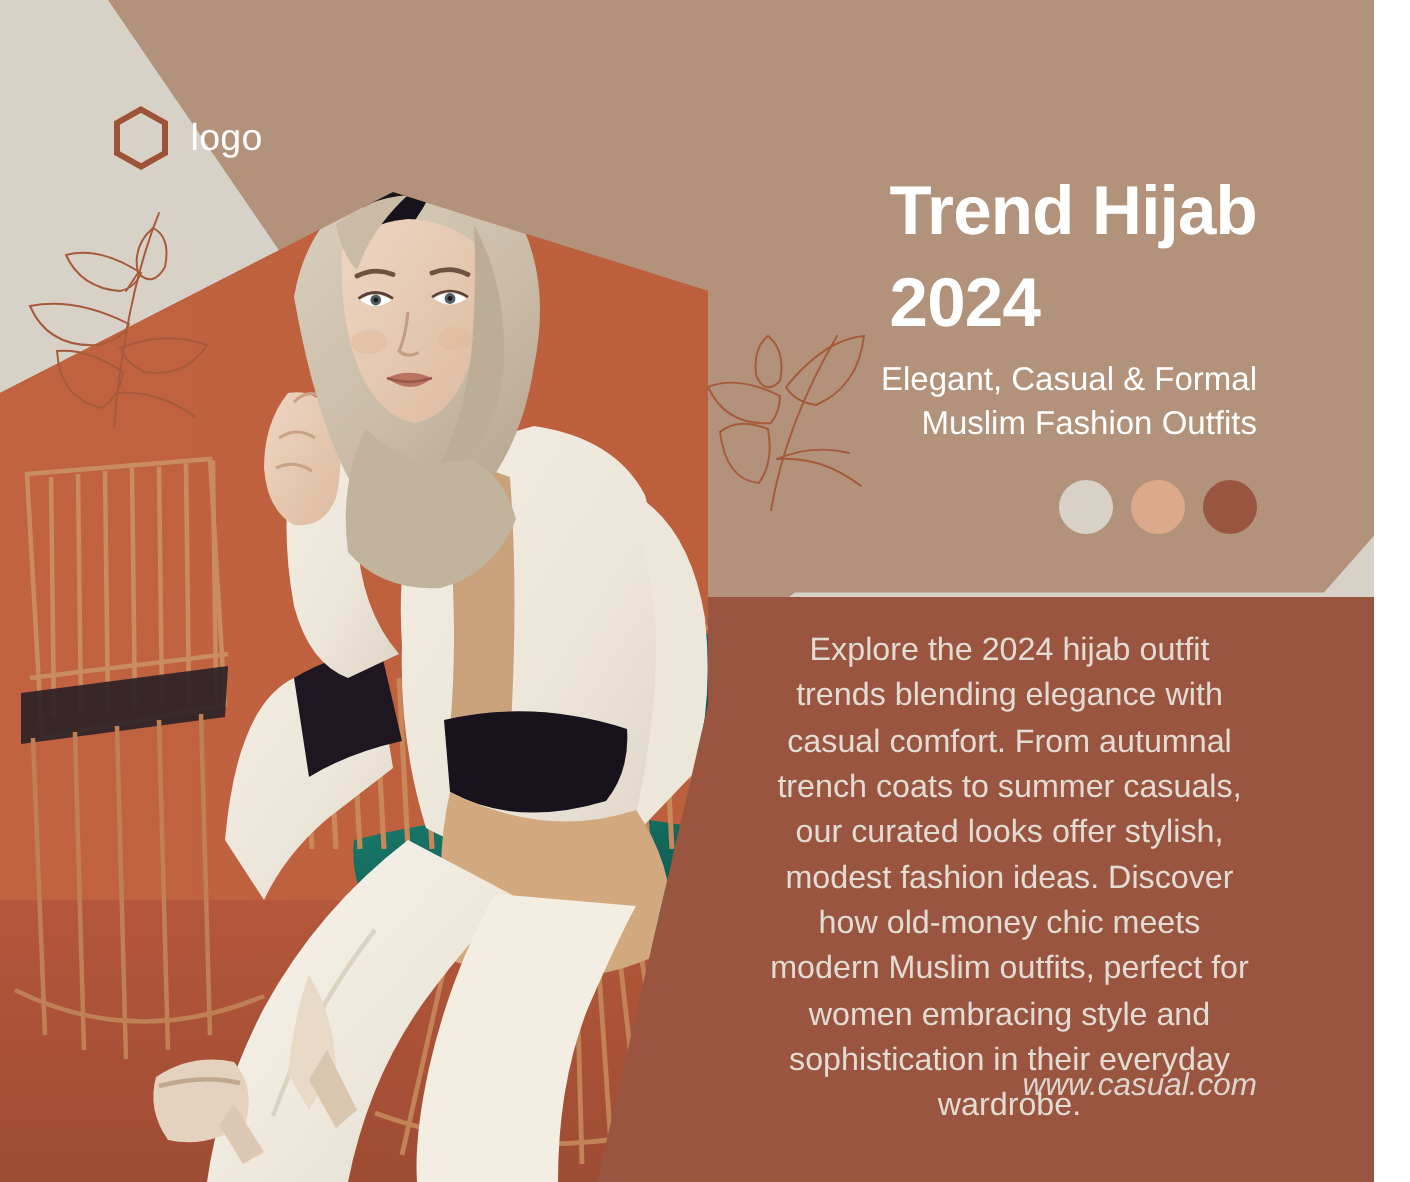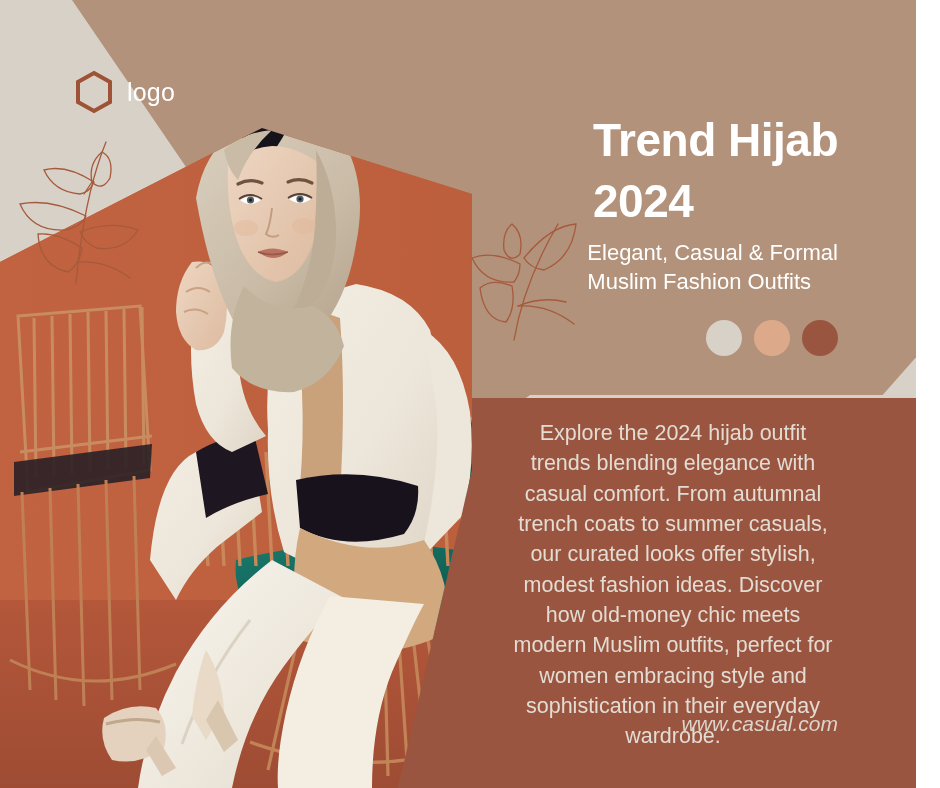--- a/index.html
+++ b/index.html
@@ -77,20 +77,21 @@
     letter-spacing: -0.5px;
     line-height: 1.32;
     white-space: pre-line;
     margin-top: 24px;
   }
   #subtitle {
     position: absolute;
     right: 78px;
     top: 238px;
     z-index: 40;
+    text-align: right;
     color: #ffffff;
     font-size: 22px;
     font-weight: 400;
     line-height: 1.32;
     white-space: pre-line;
   }
 
   
   #swatches {
     position: absolute;

